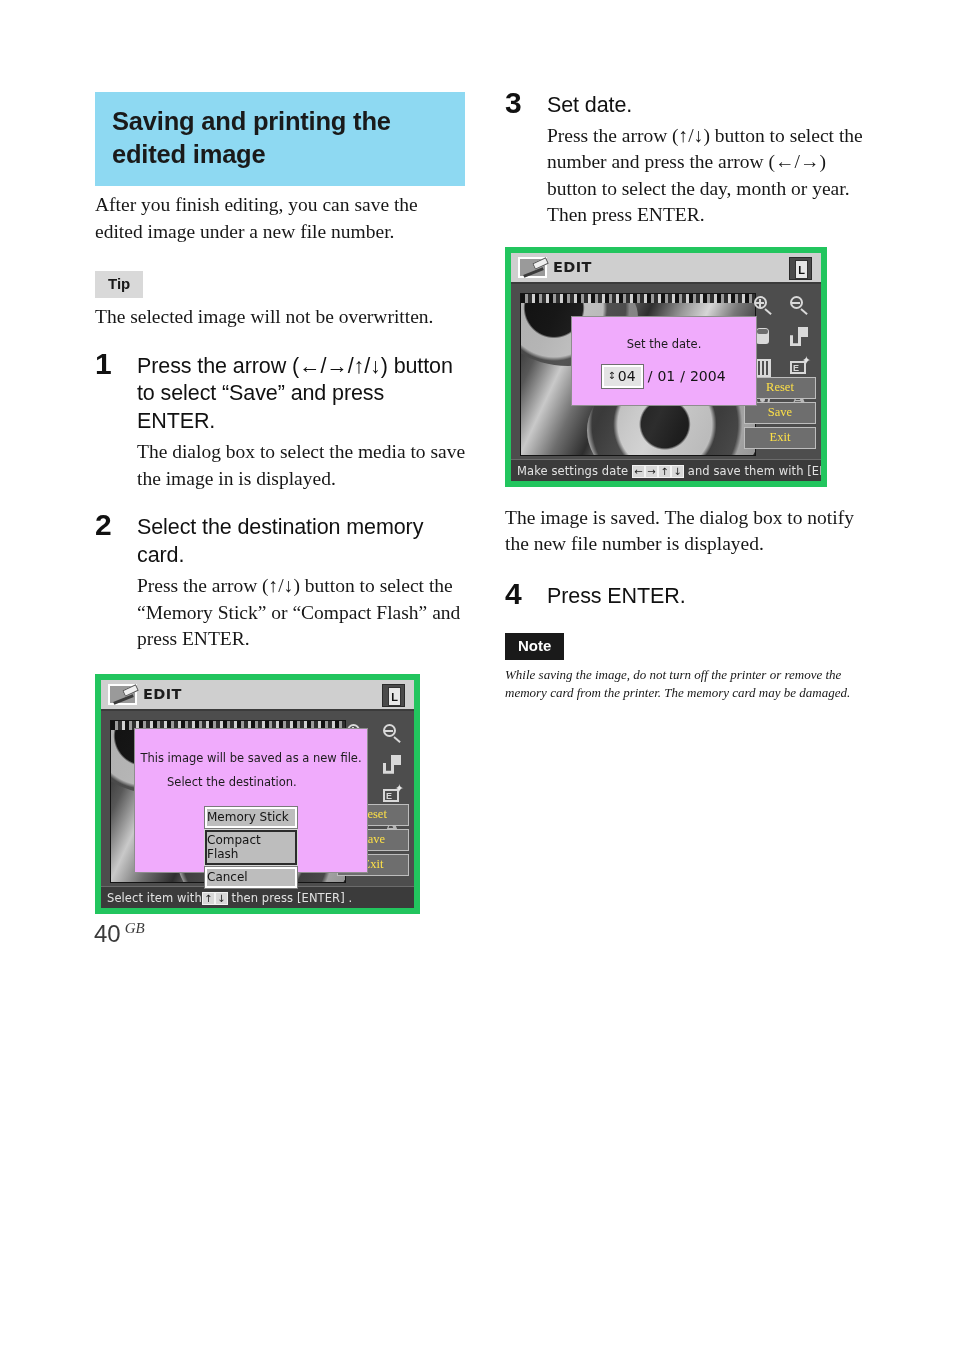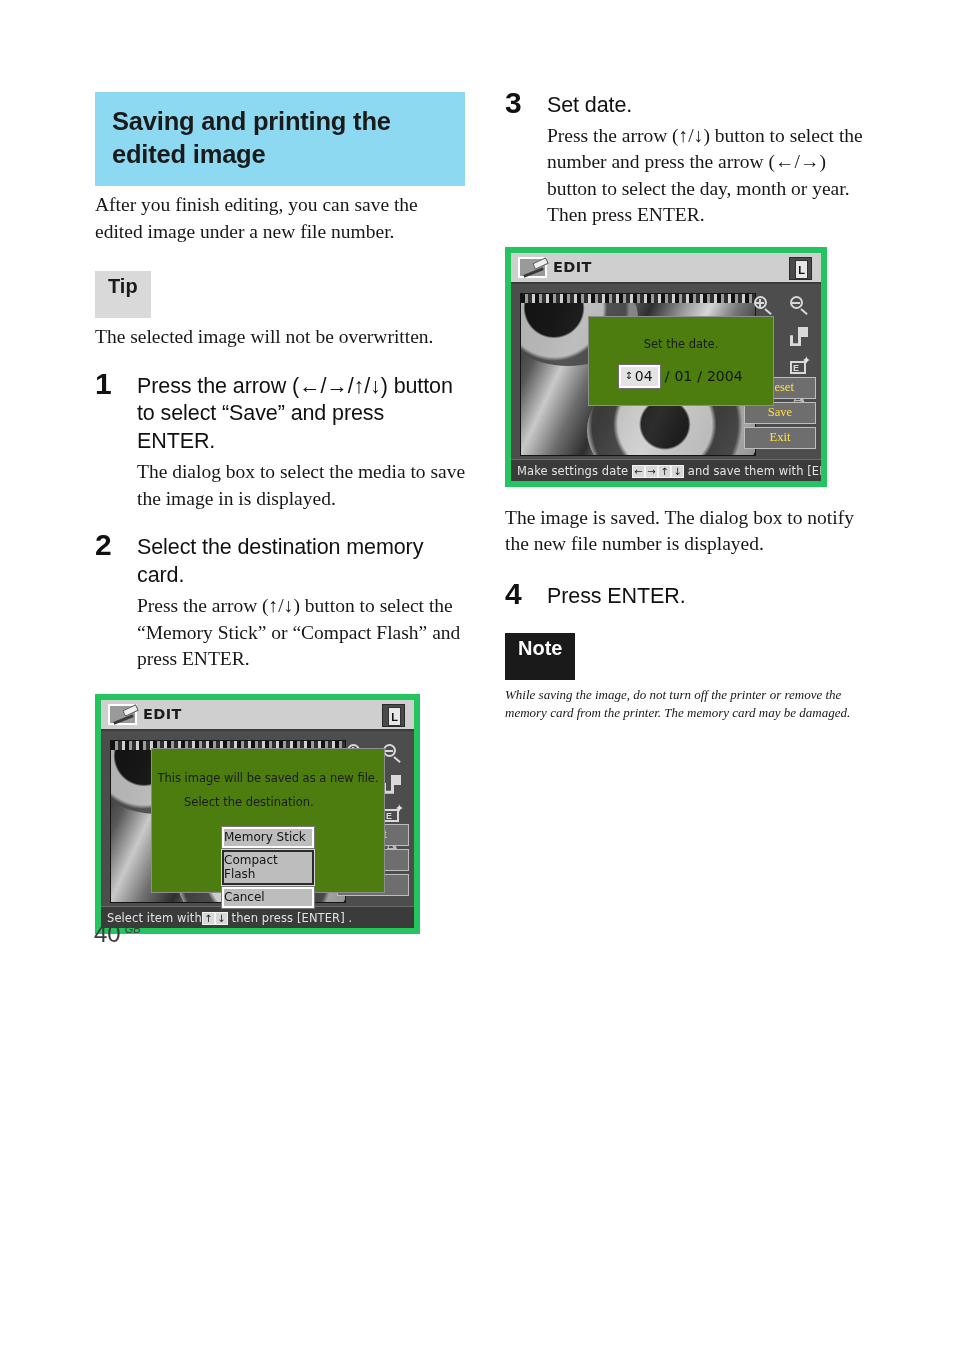--- a/index.html
+++ b/index.html
@@ -63,22 +63,22 @@
     line-height: 1.355;
     color: #171717;
     margin: 6px 0 0 0;
   }
 
   
   .badge {
     display: inline-block;
     font-family: "Liberation Sans", sans-serif;
     font-weight: bold;
-    font-size: 20px;
-    padding: 4px 13px 20px 13px;
+    font-size: 15px;
+    padding: 4px 13px 6px 13px;
     letter-spacing: 0px;
   }
   .badge.tip { background: #d9d9d9; color: #1a1a1a; }
   .badge.note { background: #1a1a1a; color: #ffffff; }
   .badge-wrap { margin-top: 26px; }
   .badge-wrap.note-wrap { margin-top: 22px; }
 
   
   .step {
     position: relative;
@@ -321,24 +321,23 @@
     line-height: 12px;
     text-align: center;
     font-size: 10px;
     vertical-align: middle;
     margin: 0 0px;
   }
 
   
   .lcd-dialog {
     position: absolute;
-    background: #4d7c0f;
+    background: #f0abfc;
     border: 1px solid #8e8e8e;
     z-index: 5;
-    margin-left: 17px;
   }
   .dlg-left { left: 33px; top: 48px; width: 234px; height: 145px; }
   .dlg-right { left: 60px; top: 63px; width: 186px; height: 90px; }
 
   .dlg-text {
     color: #1c1c1c;
     font-size: 11.5px;
     font-family: "DejaVu Sans", sans-serif;
     text-align: center;
   }
@@ -380,25 +379,25 @@
   
   .folio {
     position: absolute;
     left: 94px;
     bottom: 40px;
     font-family: "Liberation Sans", sans-serif;
     font-size: 24px;
     color: #3a3a3a;
   }
   .folio sup {
-    font-size: 11px;
+    font-size: 15px;
     font-style: italic;
     margin-left: 4px;
     vertical-align: super;
-    font-family: Liberation Sans, sans-serif;
+    font-family: Liberation Serif, serif;
   }
 </style>
 </head>
 <body>
 
 <div class="page">
 
   <div class="col-left">
 
     <div class="chapter-head">Saving and printing the edited image</div>

